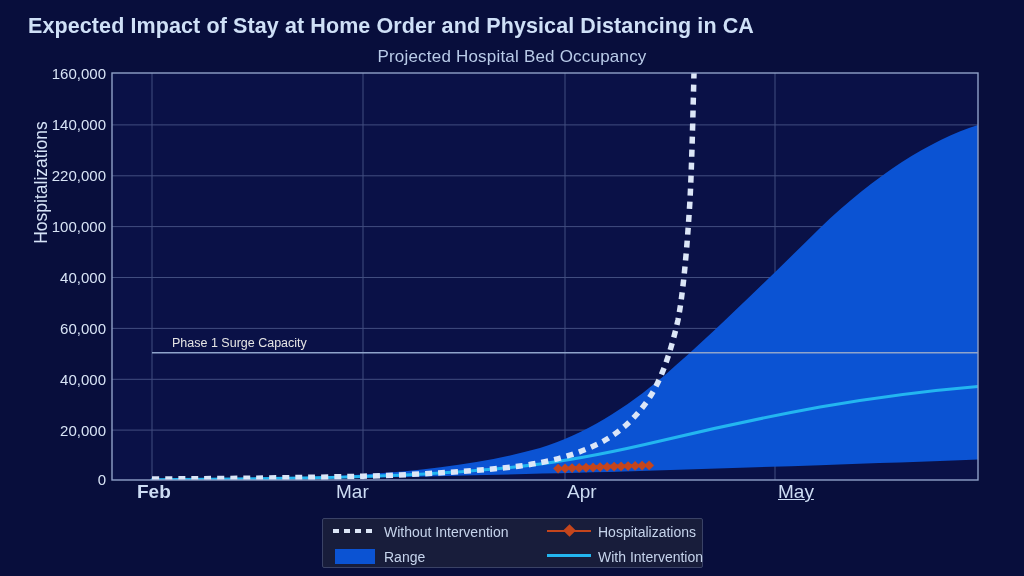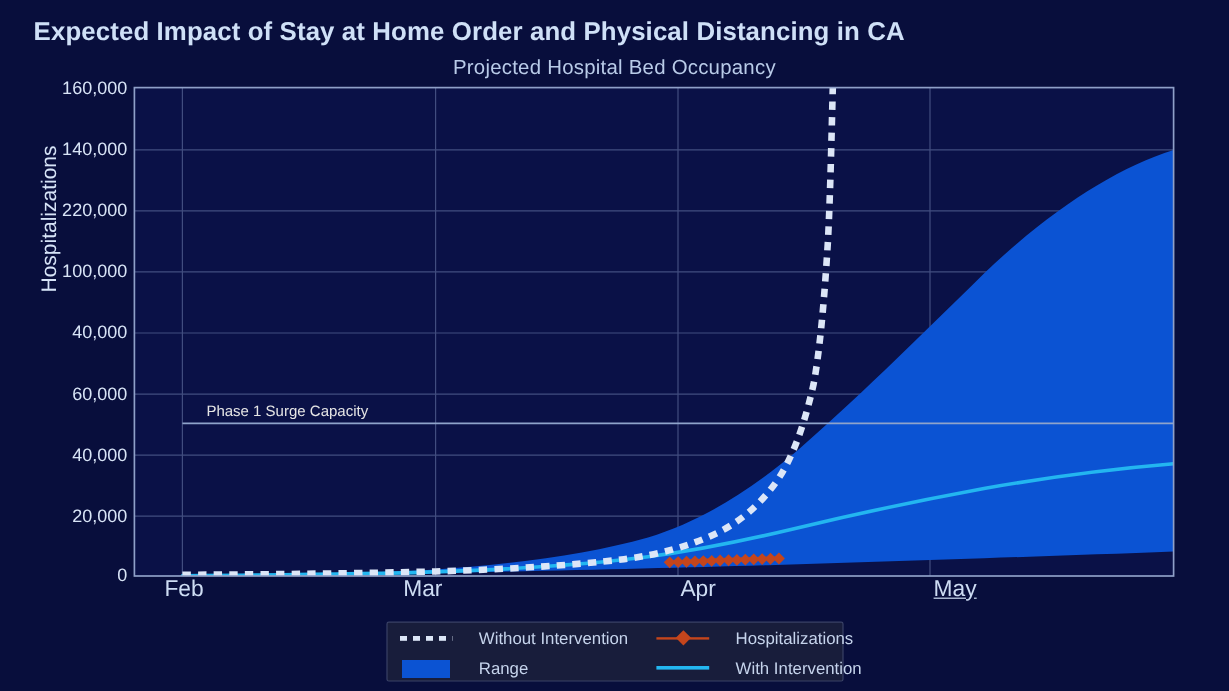--- a/index.html
+++ b/index.html
@@ -98,22 +98,21 @@
     border-radius: 2px;
     display: grid;
     grid-template-columns: 214px 167px;
     grid-template-rows: 25px 25px;
     align-items: center;
     box-sizing: border-box;
     padding-left: 10px;
   }
   .legend-item {
     display: flex;
-    align-items: center;
-    gap: 22px;
+    gap: 7px;
   }
   .legend-label {
     font-size: 14px;
     color: #c6d4ec;
     white-space: nowrap;
   }
   .swatch {
     width: 44px;
     height: 14px;
     position: relative;
@@ -262,21 +261,21 @@
         <rect x="638.6" y="462.1" width="7.0" height="7.0" transform="rotate(45 642.1 465.6)"></rect>
         <rect x="645.6" y="461.9" width="7.0" height="7.0" transform="rotate(45 649.1 465.4)"></rect>
       </g>
     </g>
 
     <rect x="112" y="73" width="866" height="407" fill="none" stroke="#8fa0c8" stroke-width="1.4"></rect>
   </svg>
 
   <div id="annotation-label">Phase 1 Surge Capacity</div>
 
-  <div class="xtick" style="left:137px; top:481px;">Feb</div>
+  <div class="xtick" style="left:137px; top:481px;font-weight:bold;">Feb</div>
   <div class="xtick" style="left:336px; top:481px;">Mar</div>
   <div class="xtick" style="left:567px; top:481px;">Apr</div>
   <div class="xtick" style="left:778px; top:481px;text-decoration:underline;">May</div>
 
   <div id="legend">
     <div class="legend-item">
       <span class="swatch sw-dashed"></span>
       <span class="legend-label">Without Intervention</span>
     </div>
     <div class="legend-item">

